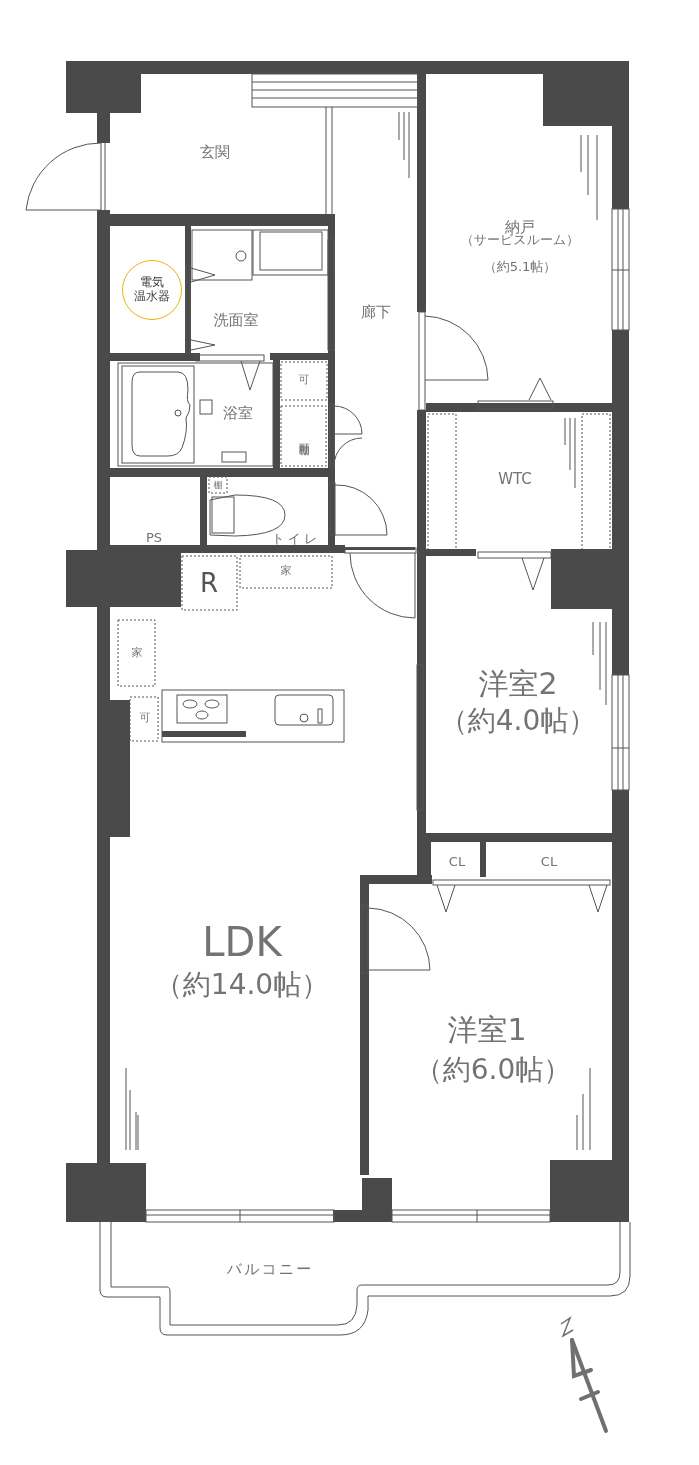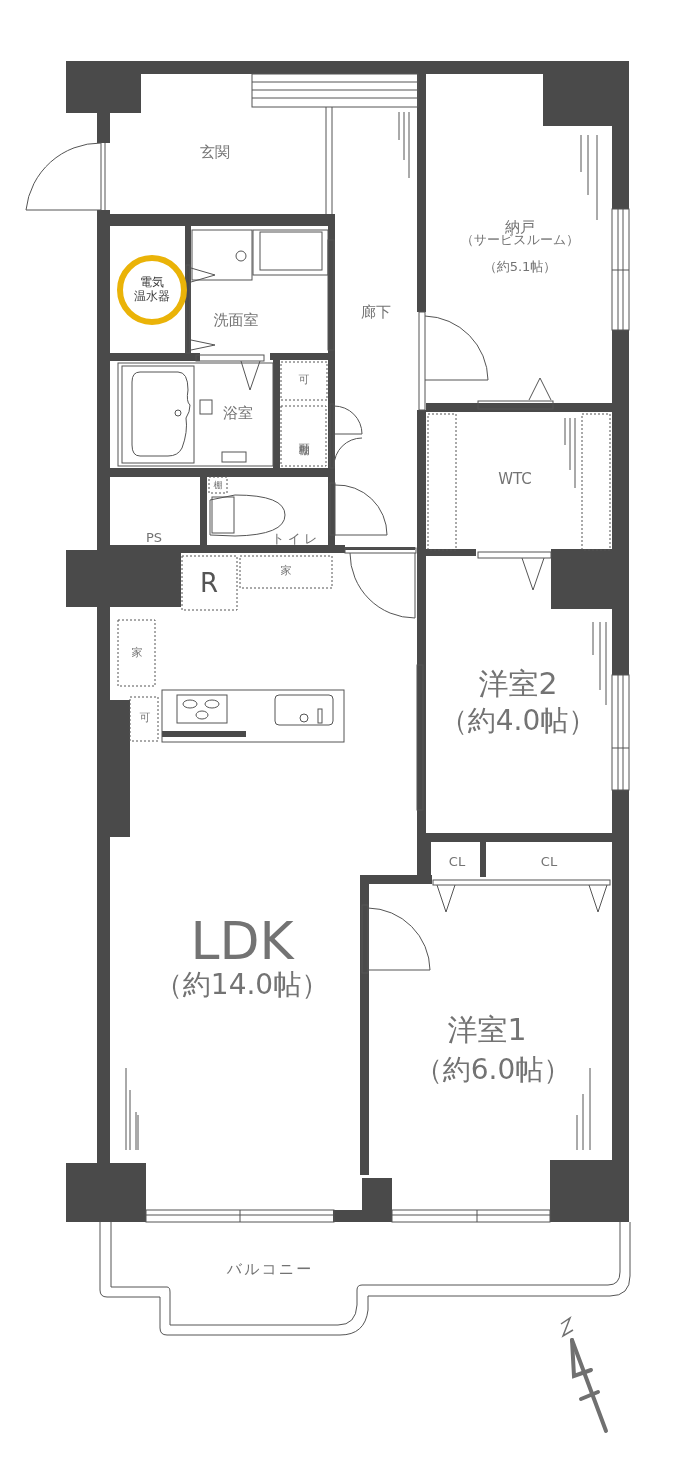--- a/index.html
+++ b/index.html
@@ -4,26 +4,26 @@
 <style>
   html, body { margin: 0; padding: 0; background: #ffffff; }
   body { width: 699px; height: 1465px; position: relative; overflow: hidden;
          font-family: "DejaVu Sans", sans-serif; color: #3a3a3a; }
   #plan { position: absolute; left: 0; top: 0; width: 699px; height: 1465px; }
   .label { position: absolute; text-align: center; white-space: nowrap; color: #737373;
            transform: translate(-50%, -50%); line-height: 1.15; }
   .sm { font-size: 13px; }
   .md { font-size: 15px; }
   .lg { font-size: 30px; }
-  .xl { font-size: 52px; }
+  .xl { font-size: 40px; }
   .sub-lg { font-size: 28px; }
   .tiny { font-size: 11px; }
   .vert { writing-mode: vertical-rl; letter-spacing: 1px; }
   .room { position: absolute; }
-  .circle-label { position: absolute; width: 58px; height: 58px; border: 6px solid #eab308; border-radius: 50%;
+  .circle-label { position: absolute; width: 58px; height: 58px; border: 1px solid #eab308; border-radius: 50%;
                   display: flex; align-items: center; justify-content: center; text-align: center;
                   font-size: 12px; line-height: 1.15; transform: translate(-50%, -50%); }
 </style>
 </head>
 <body>
 
 <svg id="plan" viewBox="0 0 699 1465" xmlns="http://www.w3.org/2000/svg">
   <g fill="#4a4a4a">
 
     <rect x="66" y="61" width="563" height="13"></rect>

